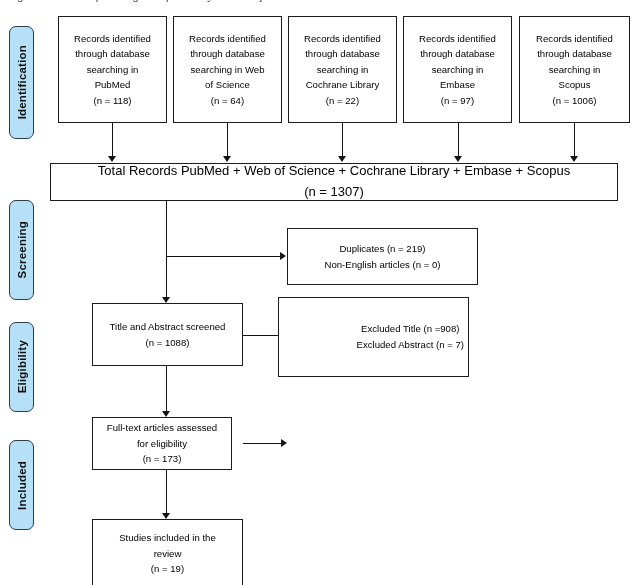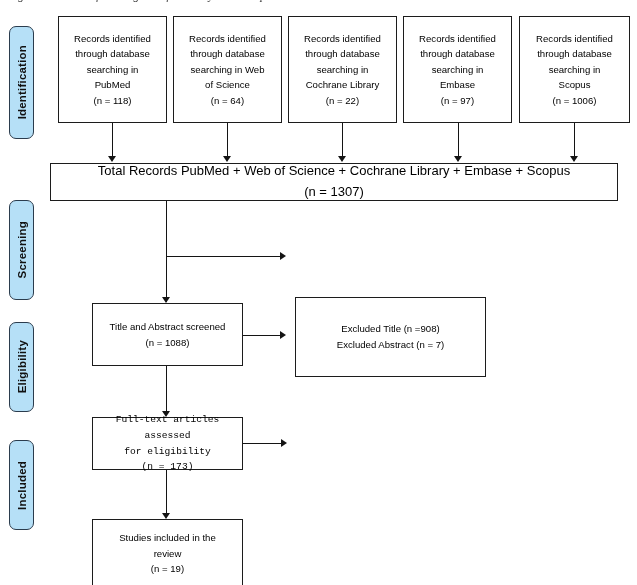--- a/index.html
+++ b/index.html
@@ -173,38 +173,42 @@
     <div class="txt">Total Records PubMed + Web of Science + Cochrane Library + Embase + Scopus
 (n = 1307)</div>
   </div>
 
   <div class="vline" style="left:166px; top:201px; height:101px;"></div>
   <div class="arrow-down" style="left:162px; top:297px;"></div>
 
   <div class="hline" style="left:167px; top:256px; width:113px;"></div>
   <div class="arrow-right" style="left:280px; top:252px;"></div>
 
+  <div class="box" style="left:287px; top:228px; width:191px; height:57px;">
+    <div class="txt">Duplicates (n = 219)
+Non-English articles (n = 0)</div>
+  </div>
 
   <div class="box" style="left:92px; top:303px; width:151px; height:63px;">
     <div class="txt">Title and Abstract screened
 (n = 1088)</div>
   </div>
 
   <div class="hline" style="left:243px; top:335px; width:37px;"></div>
   <div class="arrow-right" style="left:280px; top:331px;"></div>
 
-  <div class="box" style="left:295px; top:297px; width:191px; height:80px;">
+  <div class="box" style="left:278px; top:297px; width:191px; height:80px;justify-content:flex-end;">
     <div class="txt">Excluded Title (n =908)
 Excluded Abstract (n = 7)</div>
   </div>
 
   <div class="vline" style="left:166px; top:366px; height:45px;"></div>
   <div class="arrow-down" style="left:162px; top:411px;"></div>
 
-  <div class="box" style="left:92px; top:417px; width:151px; height:53px;font-family:Liberation Mono, monospace;">
+  <div class="box" style="left:92px; top:417px; width:140px; height:53px;">
     <div class="txt">Full-text articles assessed
 for eligibility
 (n = 173)</div>
   </div>
 
   <div class="hline" style="left:243px; top:443px; width:38px;"></div>
   <div class="arrow-right" style="left:281px; top:439px;"></div>
 
 
   <div class="vline" style="left:166px; top:470px; height:43px;"></div>

